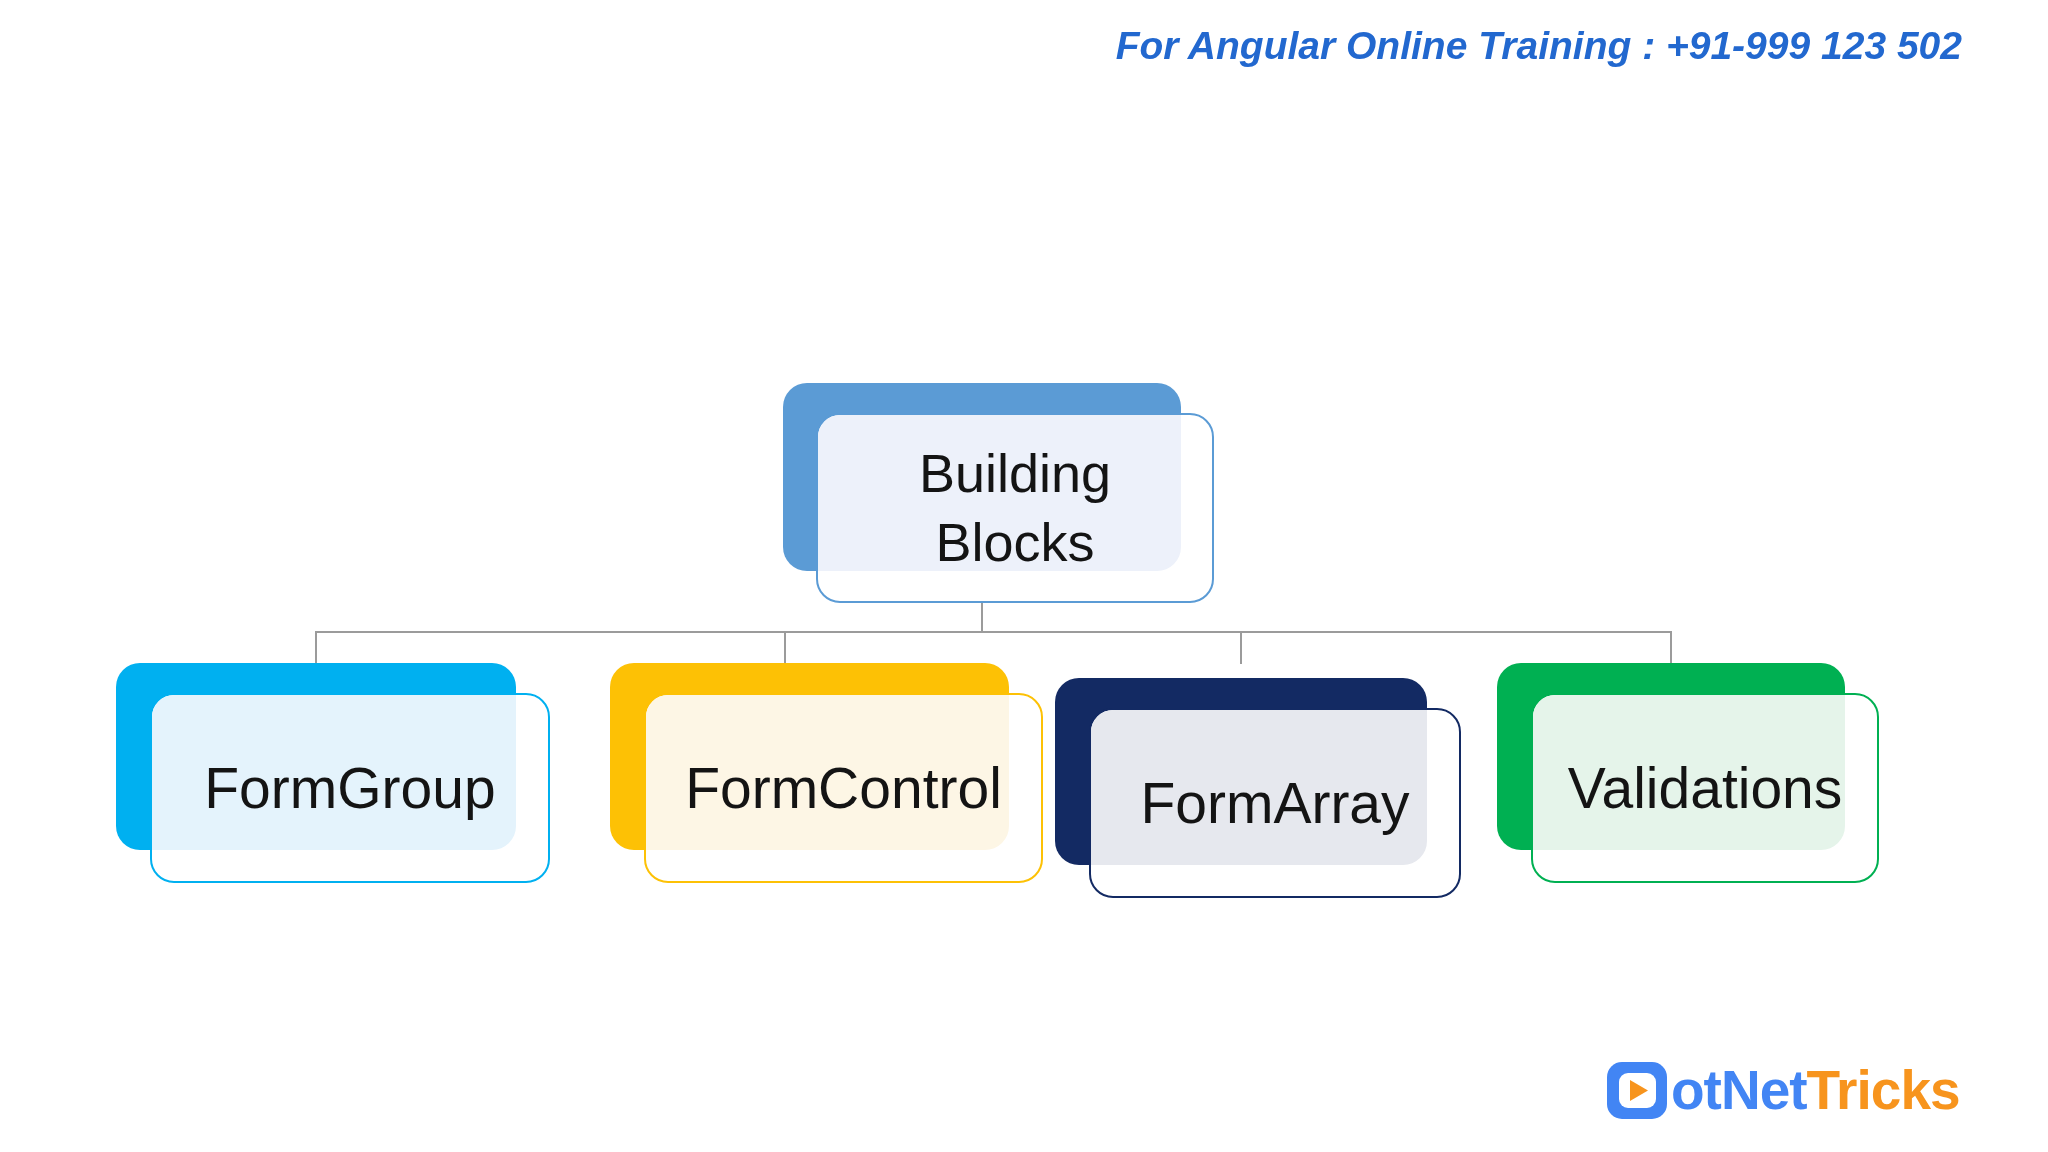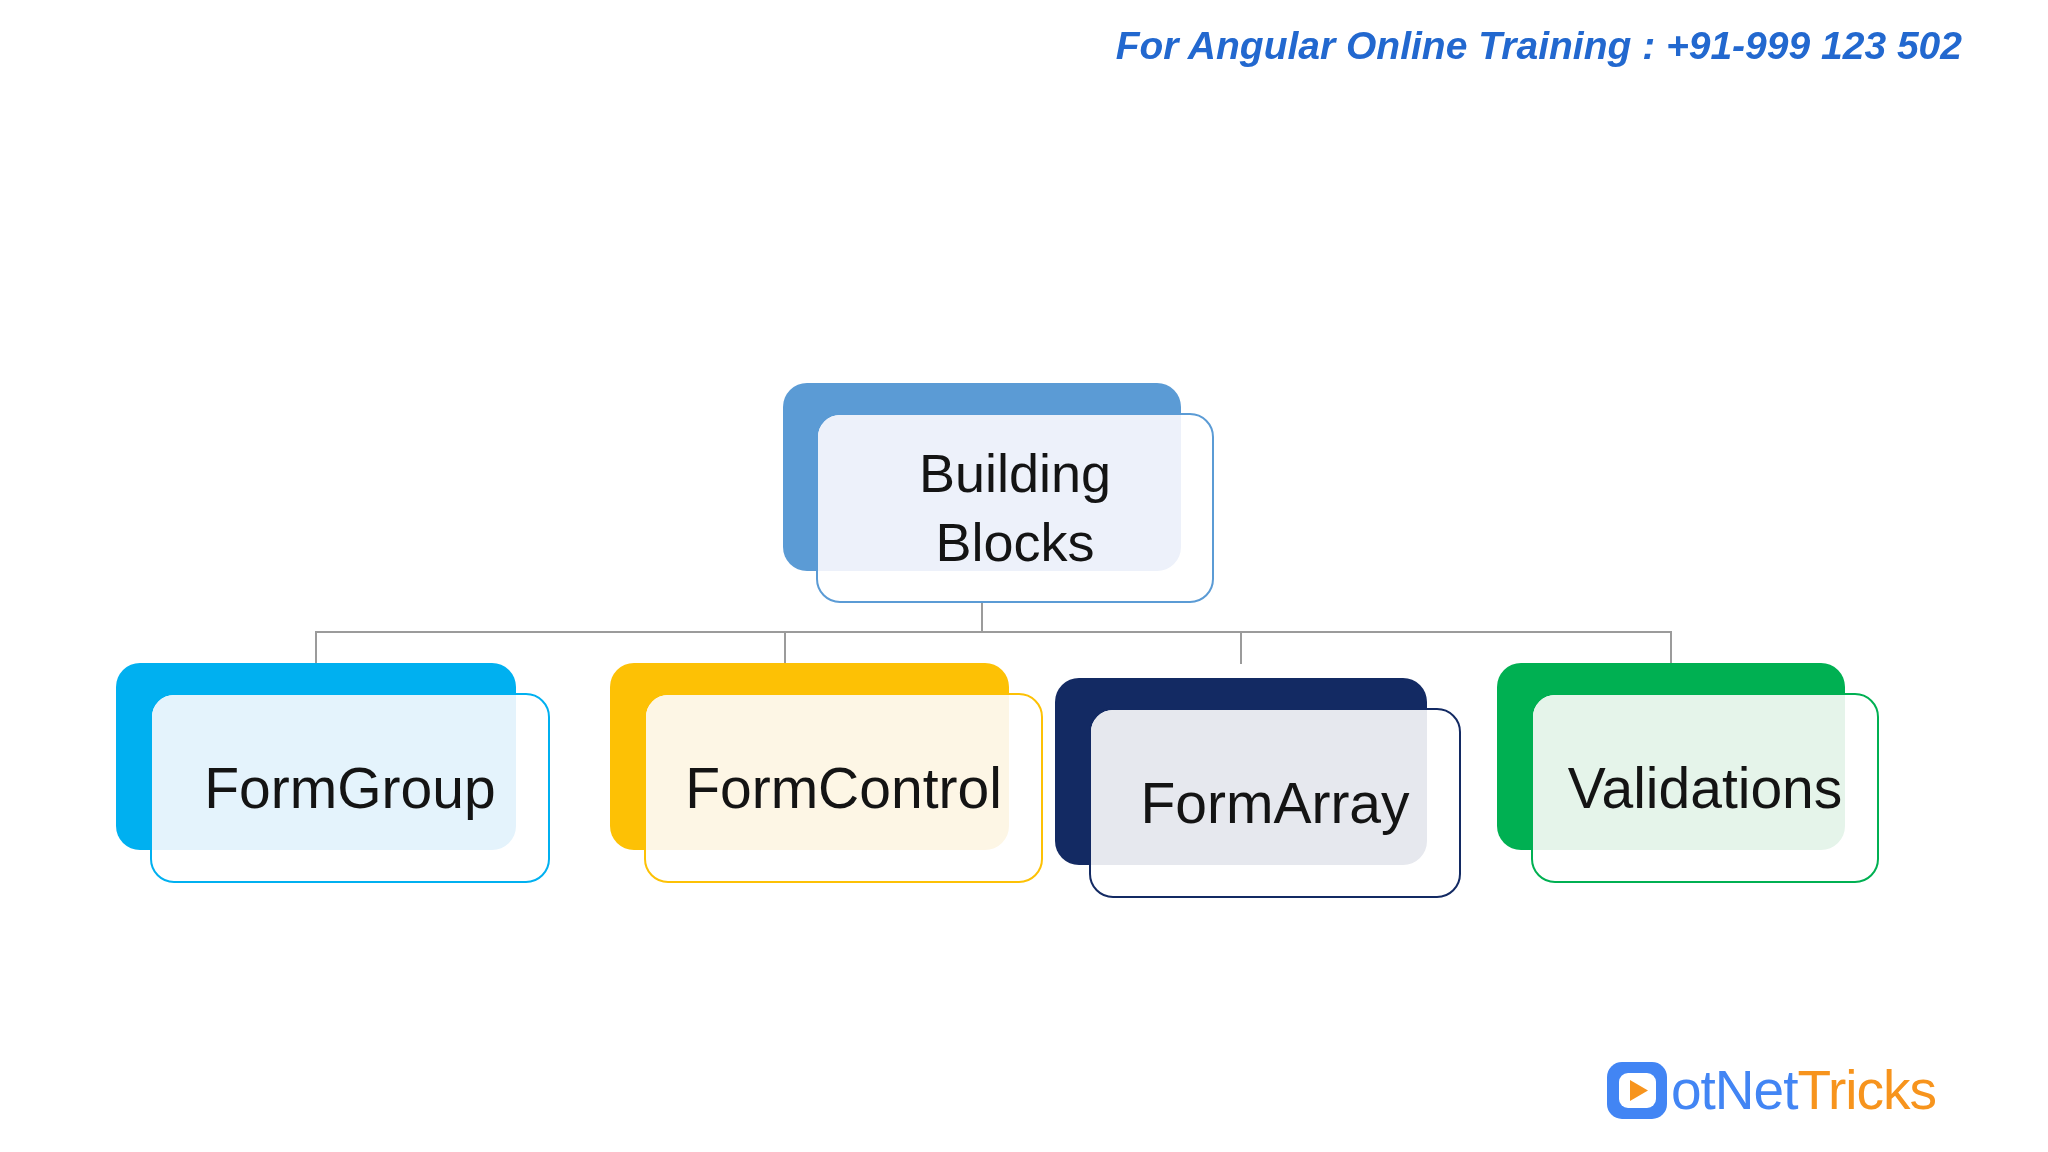--- a/index.html
+++ b/index.html
@@ -71,21 +71,21 @@
 
   
   .conn{position:absolute; background:var(--conn-color,#9b9b9b);}
 
   
   .logo{
     position:absolute; left:1607px; top:1062px;
     display:flex; align-items:center; gap:4px;
   }
   .logo .word{
-    font-size:55px; font-weight:400; letter-spacing:-1px;
+    font-size:55px; font-weight:700; letter-spacing:-1px;
     line-height:1;
     white-space:nowrap;
   }
   .logo .blue{color:var(--logo-blue,#4285f4);}
   .logo .orange{color:var(--logo-orange,#f7941d);}
 </style>
 </head>
 <body>
 
 <div id="slide" style="--title-color: #1b74bc; --banner-color: #2268cf; --conn-color: #9b9b9b; --logo-blue: #4285f4; --logo-orange: #f7941d;">

